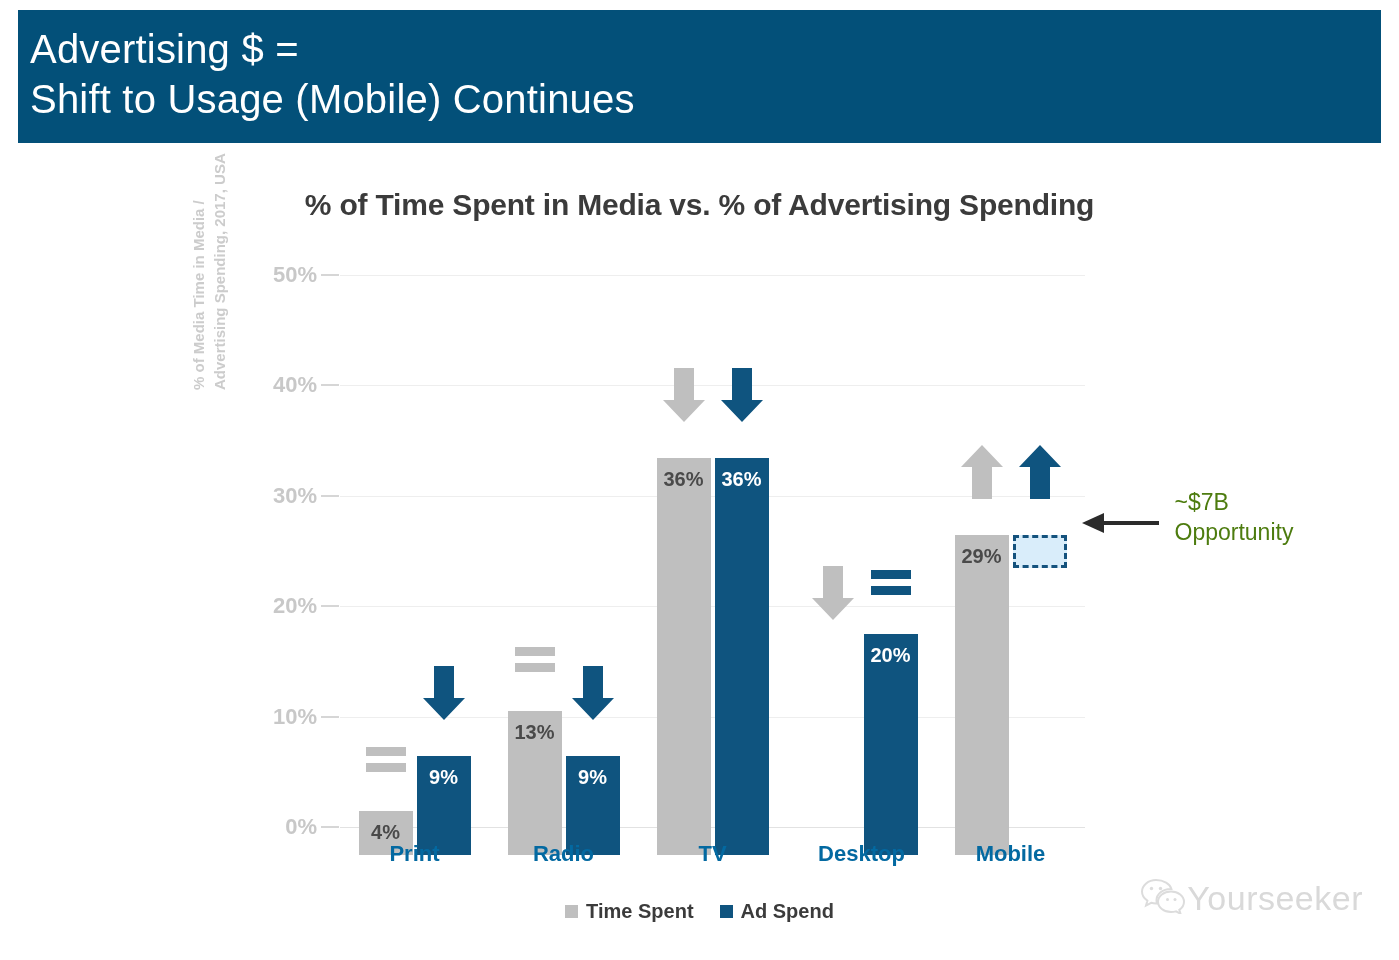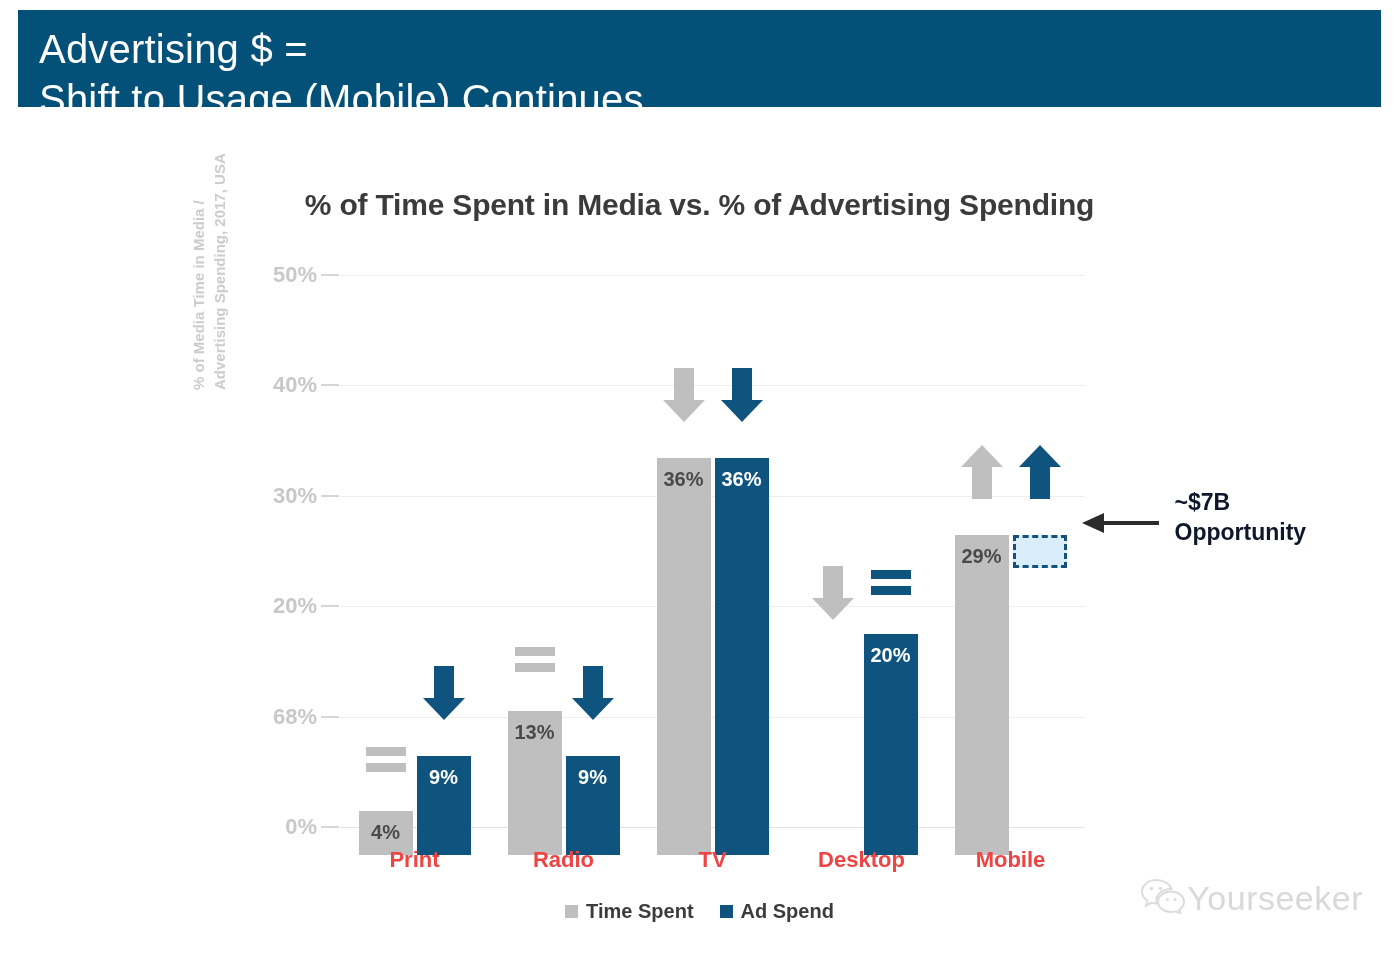--- a/index.html
+++ b/index.html
@@ -7,23 +7,23 @@
     width: 1399px; height: 960px;
     background: #ffffff;
     font-family: "Liberation Sans", sans-serif;
     overflow: hidden;
   }
   #page { position: relative; width: 1399px; height: 960px; background:#fff; }
 
   
   .banner {
     position: absolute; left: 18px; top: 10px;
-    width: 1363px; height: 97px;
+    width: 1363px; height: 133px;
     background: var(--banner, #035079);
-    padding: 14px 0 0 21px;
+    padding: 14px 0 0 12px;
   }
   .banner-line {
     color: #ffffff;
     font-size: 40px;
     line-height: 50px;
     font-weight: 400;
     letter-spacing: .2px;
     white-space: nowrap;
   }
 
@@ -93,35 +93,34 @@
   .trend svg { display: block; }
 
   
   .opp-box {
     position: absolute;
     background: #d9edfa;
     border: 3px dashed #14527d;
   }
   .opp-anno {
     position: absolute;
-    color: #0f172a;
-    font-size: 23px; font-weight: bold;
+    color: #4d7c0f;
+    font-size: 23px; font-weight: normal;
     line-height: 30px;
     white-space: nowrap;
   }
   .opp-arrow { position: absolute; }
 
   
   .xlabel {
     position: absolute;
     text-align: center;
-    color: #ef4444;
+    color: #0369a1;
     font-size: 22px; font-weight: bold;
     white-space: nowrap;
-    margin-top: 6px;
   }
 
   
   .legend {
     position: absolute; left: 0; top: 900px; width: 1399px;
     display: flex; justify-content: center; align-items: center; gap: 26px;
   }
   .legend-item { display: flex; align-items: center; gap: 8px; }
   .legend-swatch { width: 13px; height: 13px; display: inline-block; }
   .legend-text { font-size: 20px; font-weight: bold; color: #3b3b3b; }
@@ -150,21 +149,21 @@
     <div>% of Media Time in Media /</div>
     <div>Advertising Spending, 2017, USA</div>
   </div>
 
   <div class="plot-wrap">
     <div id="grid-layer">
         <div class="gridline zero" style="top: 552px;"></div>
         <div class="ytick" style="top: 552px; right: auto; left: -8px; width: 60px; text-align: right;">0%</div>
         <div class="ytick-dash" style="top: 552px;"></div>
         <div class="gridline" style="top: 441.6px;"></div>
-        <div class="ytick" style="top: 441.6px; right: auto; left: -8px; width: 60px; text-align: right;">68%</div>
+        <div class="ytick" style="top: 441.6px; right: auto; left: -8px; width: 60px; text-align: right;">10%</div>
         <div class="ytick-dash" style="top: 441.6px;"></div>
         <div class="gridline" style="top: 331.2px;"></div>
         <div class="ytick" style="top: 331.2px; right: auto; left: -8px; width: 60px; text-align: right;">20%</div>
         <div class="ytick-dash" style="top: 331.2px;"></div>
         <div class="gridline" style="top: 220.8px;"></div>
         <div class="ytick" style="top: 220.8px; right: auto; left: -8px; width: 60px; text-align: right;">30%</div>
         <div class="ytick-dash" style="top: 220.8px;"></div>
         <div class="gridline" style="top: 110.4px;"></div>
         <div class="ytick" style="top: 110.4px; right: auto; left: -8px; width: 60px; text-align: right;">40%</div>
         <div class="ytick-dash" style="top: 110.4px;"></div>

